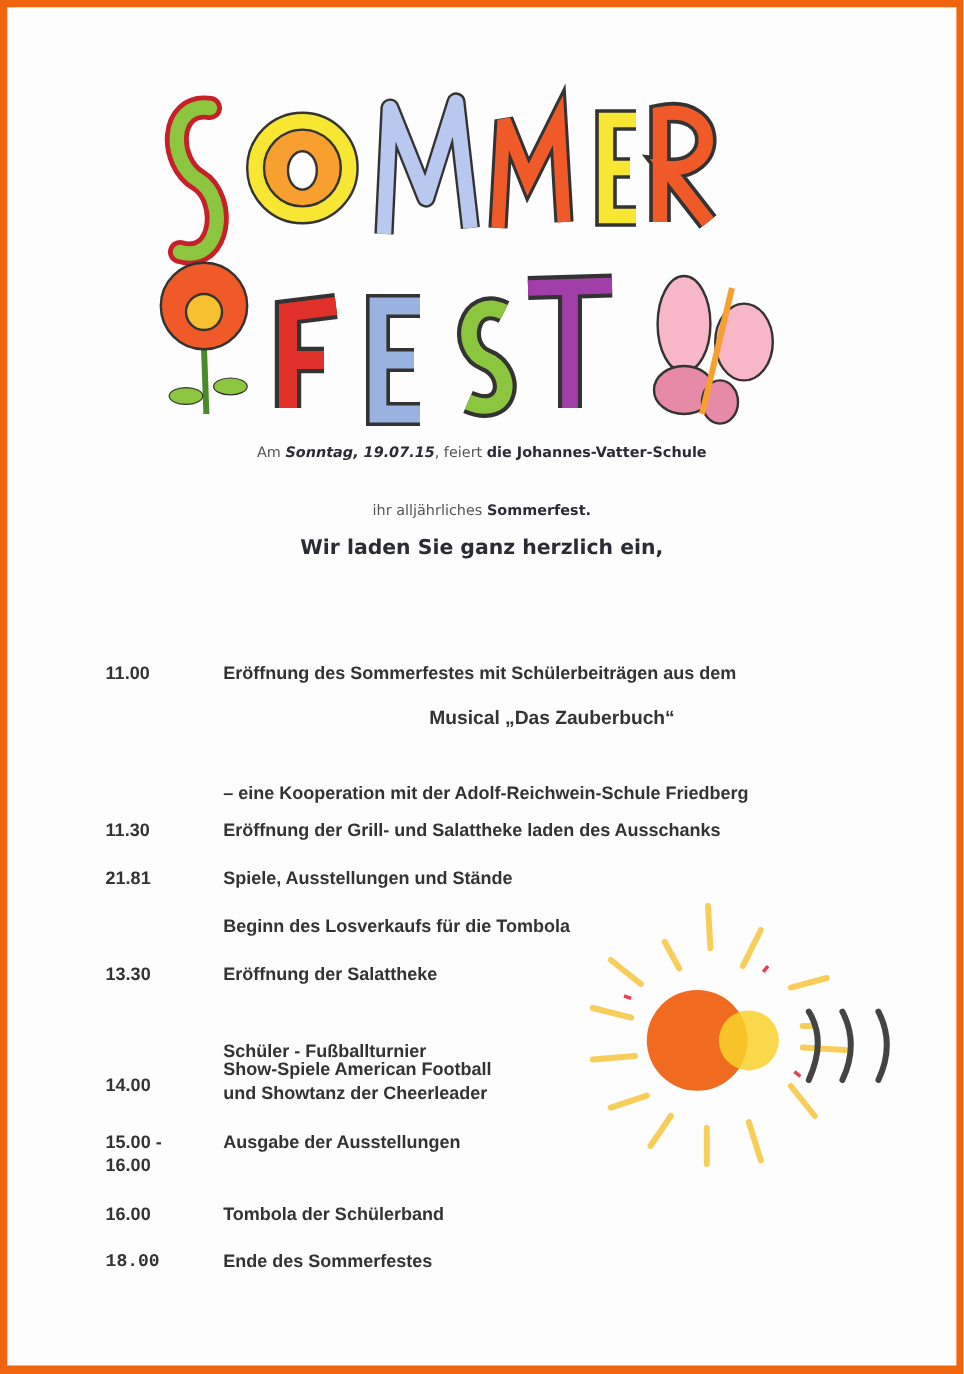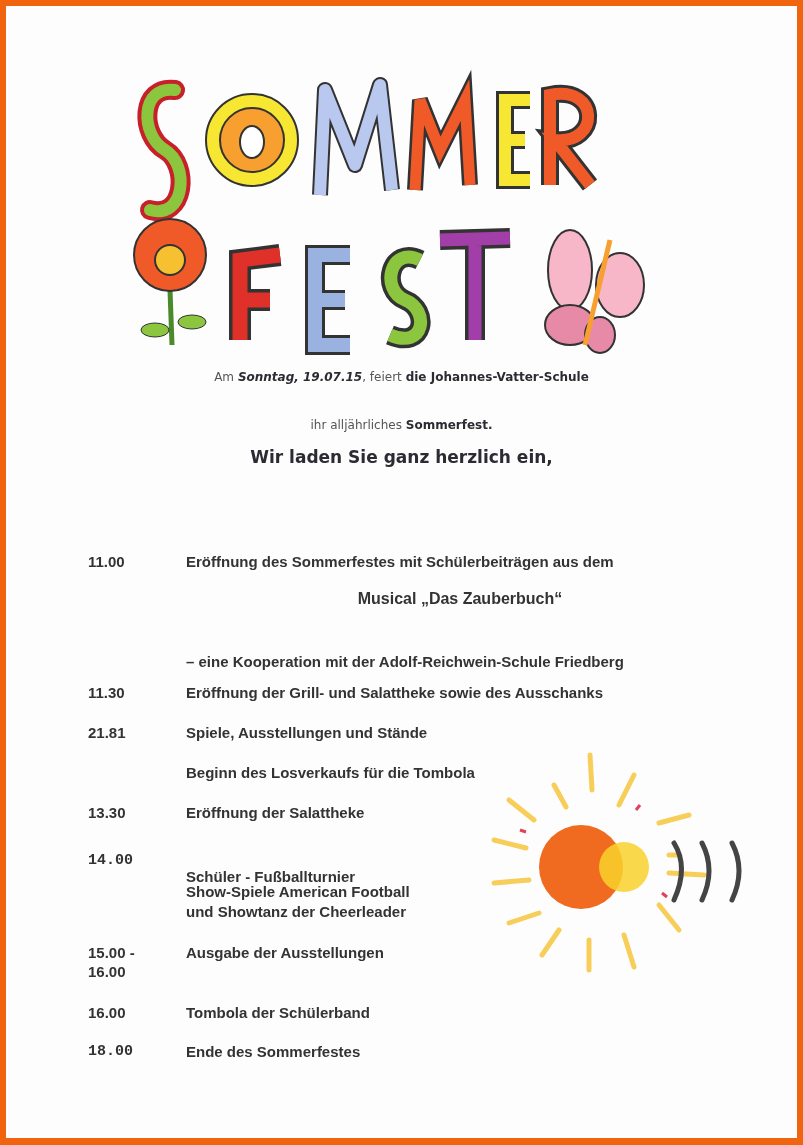--- a/index.html
+++ b/index.html
@@ -86,31 +86,31 @@
 <div class="invite">
   <div>Wir laden Sie ganz herzlich ein,</div>
 </div>
 
 <div class="row time" style="top:553px;">11.00</div>
 <div class="row desc" style="top:553px;">Eröffnung des Sommerfestes mit Schülerbeiträgen aus dem</div>
 <div class="musical">Musical „Das Zauberbuch“</div>
 <div class="row desc" style="top:632px;margin-top:21px;">– eine Kooperation mit der Adolf-Reichwein-Schule Friedberg</div>
 
 <div class="row time" style="top:684px;">11.30</div>
-<div class="row desc" style="top:684px;">Eröffnung der Grill- und Salattheke sowie des Ausschanks</div>
+<div class="row desc" style="top:684px;">Eröffnung der Grill- und Salattheke laden des Ausschanks</div>
 
 <div class="row time" style="top:724px;">21.81</div>
 <div class="row desc" style="top:724px;">Spiele, Ausstellungen und Stände</div>
 <div class="row desc" style="top:764px;">Beginn des Losverkaufs für die Tombola</div>
 
 <div class="row time" style="top:804px;">13.30</div>
 <div class="row desc" style="top:804px;">Eröffnung der Salattheke</div>
 <div class="row desc" style="top:844px;margin-top:24px;">Schüler - Fußballturnier</div>
 
-<div class="row time" style="top:852px;font-family:Liberation Mono, monospace;">14.00</div>
+<div class="row time" style="top:896px;">14.00</div>
 <div class="row desc" style="top:883px;">Show-Spiele American Football</div>
 <div class="row desc" style="top:903px;">und Showtanz der Cheerleader</div>
 
 <div class="row time" style="top:944px;">15.00 -</div>
 <div class="row desc" style="top:944px;">Ausgabe der Ausstellungen</div>
 <div class="row time" style="top:963px;">16.00</div>
 
 <div class="row time" style="top:1004px;">16.00</div>
 <div class="row desc" style="top:1004px;">Tombola der Schülerband</div>
 

